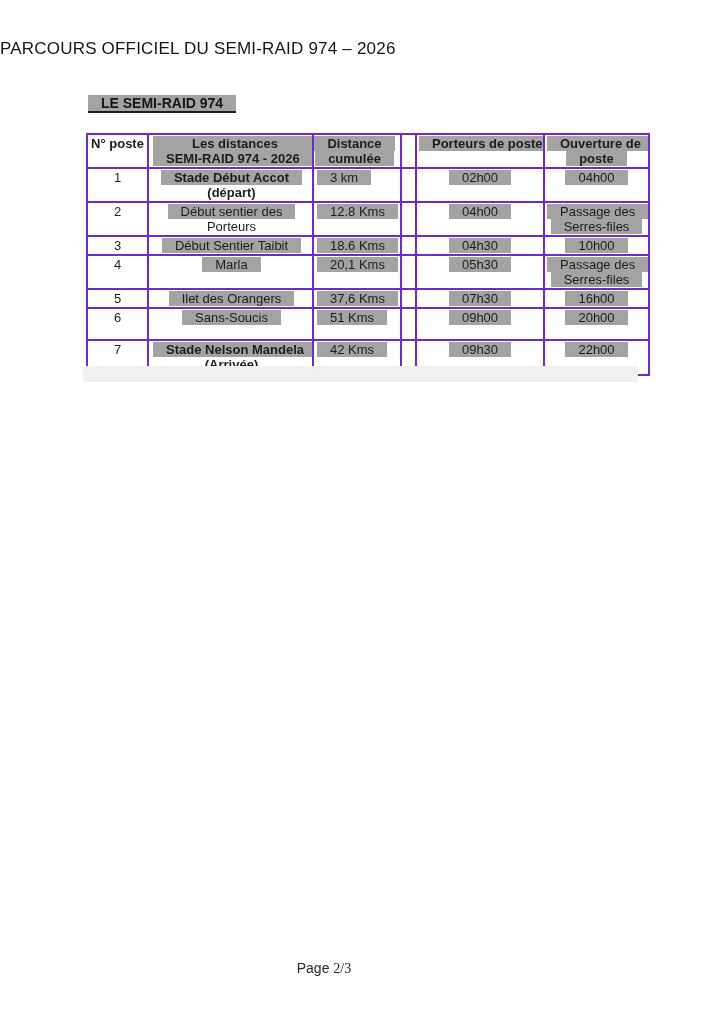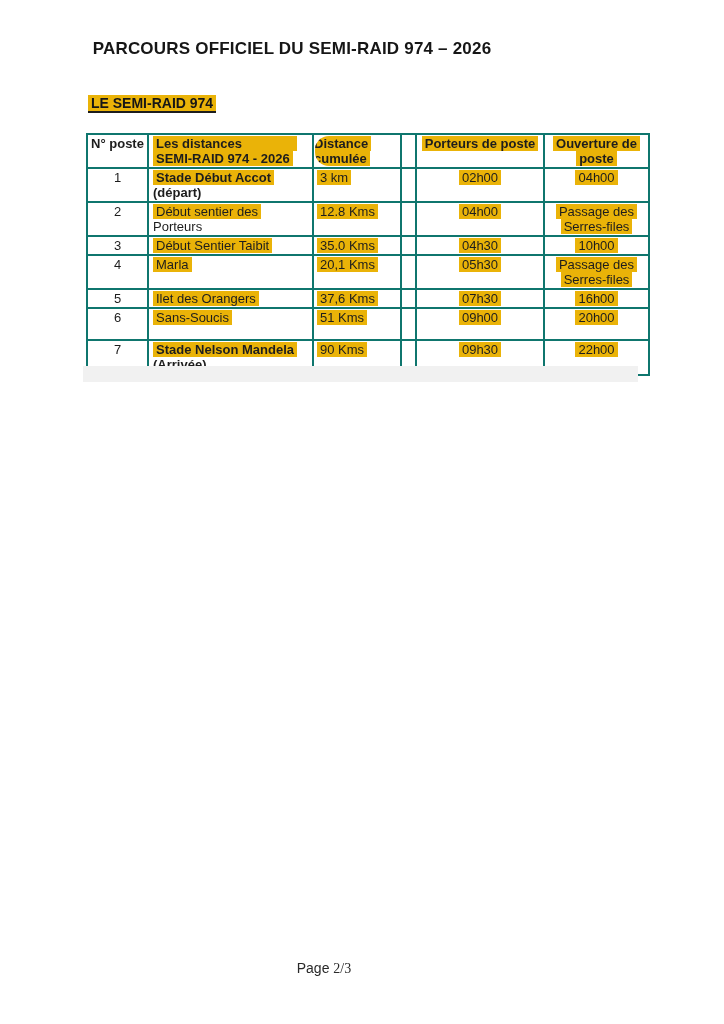--- a/index.html
+++ b/index.html
@@ -12,85 +12,84 @@
     font-family: "Liberation Sans", sans-serif;
     color: #1f1f1f;
   }
 
   
   .doc-title {
     position: absolute;
     top: 39px;
     left: 0;
     width: 584px;
-    text-align: center;
     font-size: 17px;
-    font-weight: bold;
+    font-weight: normal;
     letter-spacing: 0.2px;
     color: #161616;
   }
 
   
   .section-heading {
     position: absolute;
     top: 95px;
     left: 88px;
     font-size: 14px;
     font-weight: bold;
     color: #161616;
   }
   .section-heading .hl { border-bottom: 2px solid #1c1c1c; }
 
   
   .hl {
-    background: #eab308;
+    background: #a3a3a3;
     display: inline-block;
-    padding: 0 3px;
+    padding: 0 13px;
   }
   .w138 { min-width: 138px; }
 
   
   table.race-table {
     position: absolute;
     top: 133px;
     left: 86px;
     width: 562px;
     border-collapse: collapse;
     table-layout: fixed;
     font-size: 13px;
     line-height: 15px;
     color: #1d1d1d;
   }
   table.race-table td, table.race-table th {
-    border: 2px solid #0f766e;
+    border: 2px solid #6d28d9;
     vertical-align: top;
     padding: 1px 2px;
     overflow: hidden;
   }
   tr.hdr       { height: 30px; }
   tr.r0        { height: 33px; }
   tr.r1        { height: 33px; }
   tr.r2        { height: 16px; }
   tr.r3        { height: 28px; }
   tr.r4        { height: 16px; }
   tr.r5        { height: 32px; }
   tr.r6        { height: 35px; }
 
   th { font-weight: bold; }
   .c-num  { text-align: center; }
   .c-name { text-align: left; padding-left: 4px !important; white-space: nowrap; }
   .c-dist { text-align: left; padding-left: 3px !important; white-space: nowrap; }
   .c-time { text-align: center; white-space: nowrap; }
   .c-spacer { padding: 0 !important; }
 
-  .c-cum-h { padding-left: 0 !important; border-radius: 16px; }
+  .c-cum-h { padding-left: 0 !important; }
   .c-cum-h .ln { margin-left: -3px; white-space: nowrap; }
 
   .b { font-weight: bold; }
-  .ln { display: block; }
+  .ln { display: block; text-align: center; }
 
   
   .highlight-bar {
     position: absolute;
     top: 366px;
     left: 83px;
     width: 555px;
     height: 16px;
     background: #f1f1f1;
   }
@@ -176,21 +175,21 @@
         <span class="ln"><span class="hl">Passage des</span></span>
         <span class="ln hide-if-empty"><span class="hl hide-if-empty">Serres-files</span></span>
       </td>
     </tr>
 
     <tr class="r2">
       <td class="c-num"><span>3</span></td>
       <td class="c-name">
         <span class="ln"><span class="hl">Début Sentier Taibit</span></span>
       </td>
-      <td class="c-dist"><span class="hl">35.0 Kms</span></td>
+      <td class="c-dist"><span class="hl">18.6 Kms</span></td>
       <td class="c-spacer"></td>
       <td class="c-time"><span class="hl">04h30</span></td>
       <td class="c-time">
         <span class="ln"><span class="hl">10h00</span></span>
       </td>
     </tr>
 
     <tr class="r3">
       <td class="c-num"><span>4</span></td>
       <td class="c-name">
@@ -230,21 +229,21 @@
         <span class="ln"><span class="hl">20h00</span></span>
       </td>
     </tr>
 
     <tr class="r6">
       <td class="c-num"><span>7</span></td>
       <td class="c-name">
         <span class="ln"><span class="hl b">Stade Nelson Mandela</span></span>
         <span class="ln hide-if-empty"><span class="b">(Arrivée)</span></span>
       </td>
-      <td class="c-dist"><span class="hl">90 Kms</span></td>
+      <td class="c-dist"><span class="hl">42 Kms</span></td>
       <td class="c-spacer"></td>
       <td class="c-time"><span class="hl">09h30</span></td>
       <td class="c-time">
         <span class="ln"><span class="hl">22h00</span></span>
       </td>
     </tr>
   </tbody>
     </table>
 
   <div class="highlight-bar"></div>

